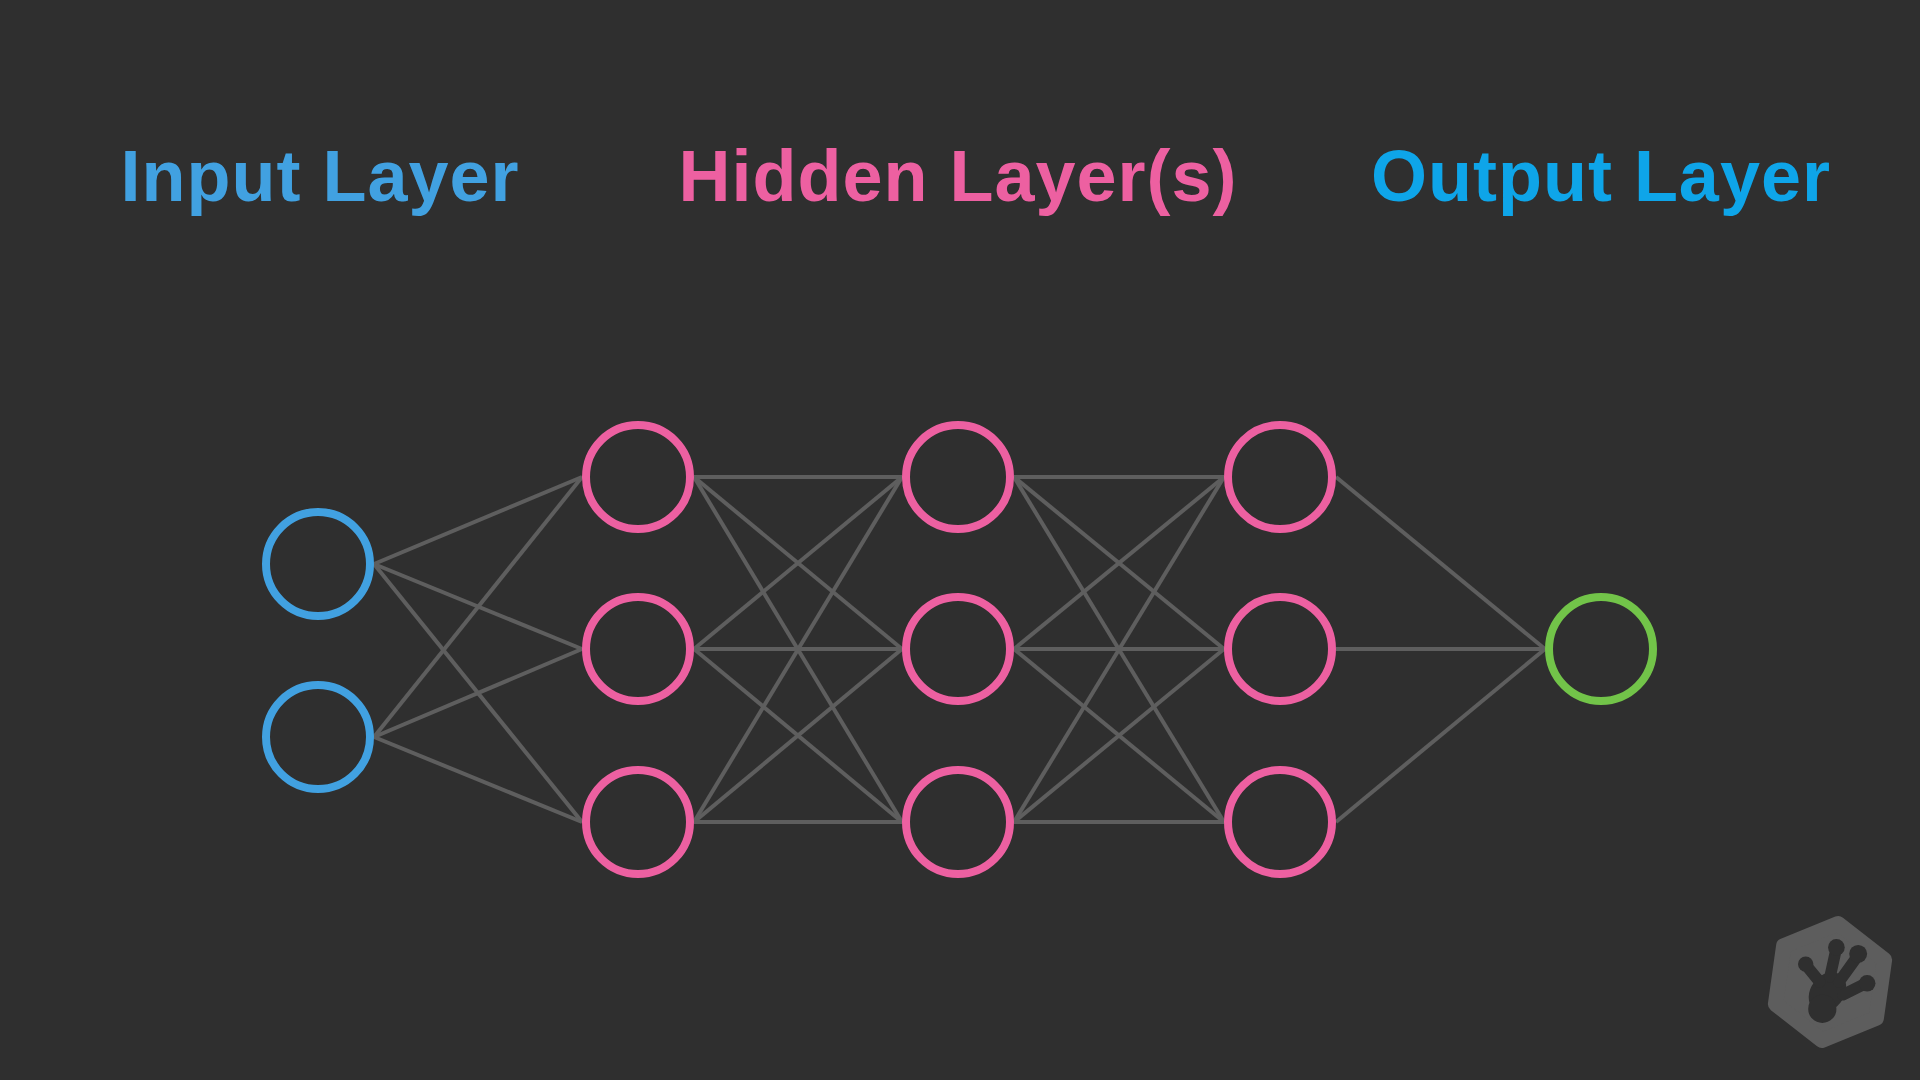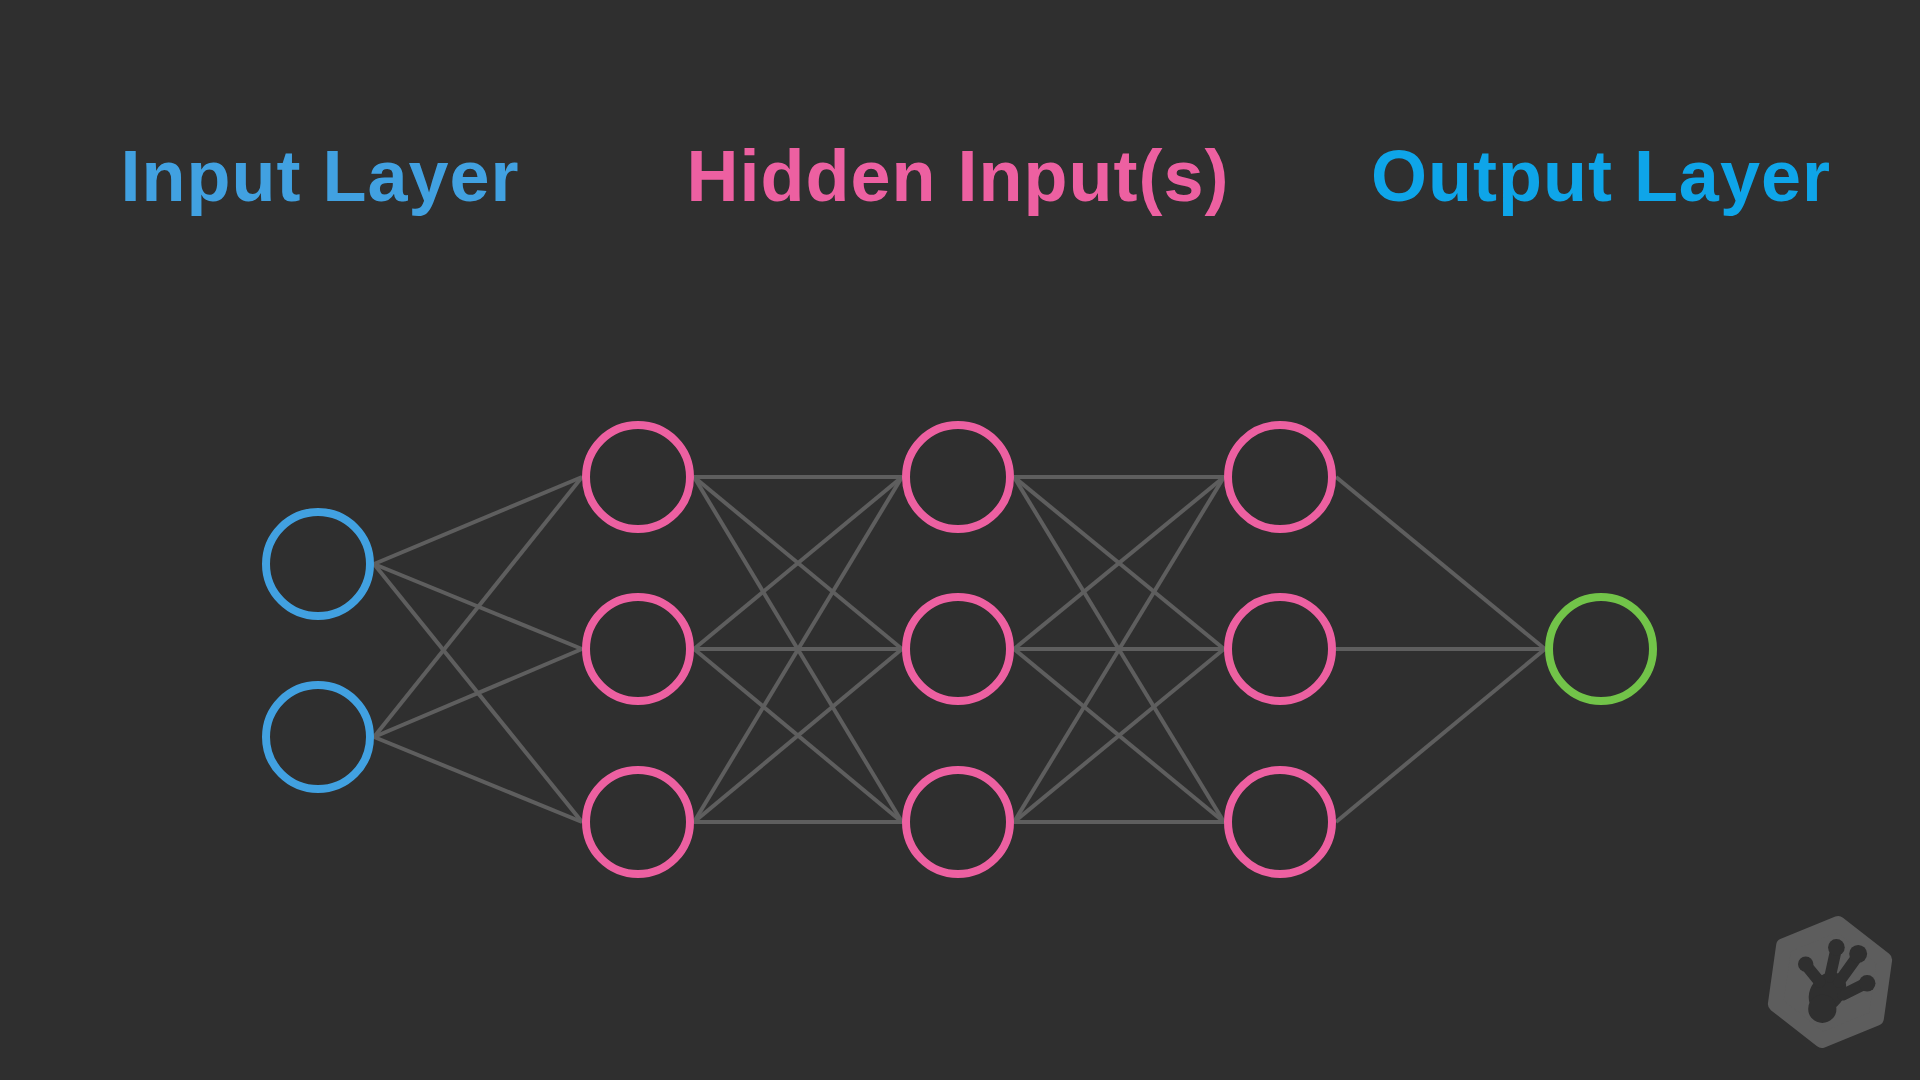--- a/index.html
+++ b/index.html
@@ -44,21 +44,21 @@
     opacity: 0.92;
   }
 </style>
 </head>
 <body>
 
 <div class="stage">
 
   <div class="layer-label label-input">Input Layer</div>
 
-  <div class="layer-label label-hidden">Hidden Input(s)</div>
+  <div class="layer-label label-hidden">Hidden Layer(s)</div>
 
   <div class="layer-label label-output">Output Layer</div>
 
   <svg id="network-svg" width="1920" height="1080" viewBox="0 0 1920 1080" xmlns="http://www.w3.org/2000/svg">
     <g id="edges-group">
         <line x1="374" y1="564" x2="582" y2="477" stroke="#5e5e5e" stroke-width="4"></line>
         <line x1="374" y1="564" x2="582" y2="649" stroke="#5e5e5e" stroke-width="4"></line>
         <line x1="374" y1="564" x2="582" y2="822" stroke="#5e5e5e" stroke-width="4"></line>
         <line x1="374" y1="737" x2="582" y2="477" stroke="#5e5e5e" stroke-width="4"></line>
         <line x1="374" y1="737" x2="582" y2="649" stroke="#5e5e5e" stroke-width="4"></line>

